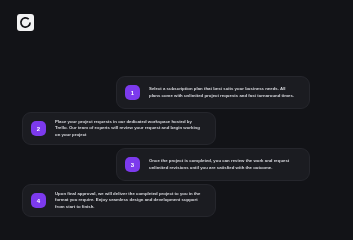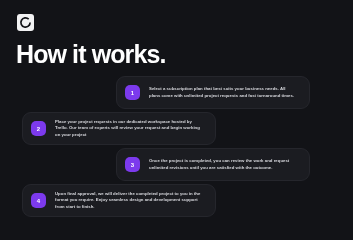--- a/index.html
+++ b/index.html
@@ -121,21 +121,20 @@
 
 <div class="page">
 
   <div class="logo-mark">
     <svg width="13" height="13" viewBox="0 0 24 24" aria-hidden="true">
       <path d="M20.5 12a8.5 8.5 0 1 1-2.6-6.1" fill="none" stroke="#121317" stroke-width="3.1" stroke-linecap="butt"></path>
       <circle cx="19.2" cy="16.8" r="1.5" fill="#121317"></circle>
     </svg>
   </div>
 
-  <h1 class="page-title">How it works.</h1>
 
   <div class="steps">
 
     <div class="step-row r1">
       <div class="step-card align-right">
         <div class="step-badge">1</div>
         <div class="step-text">Select a subscription plan that best suits your business needs. All plans come with unlimited project requests and fast turnaround times.</div>
       </div>
     </div>
 

